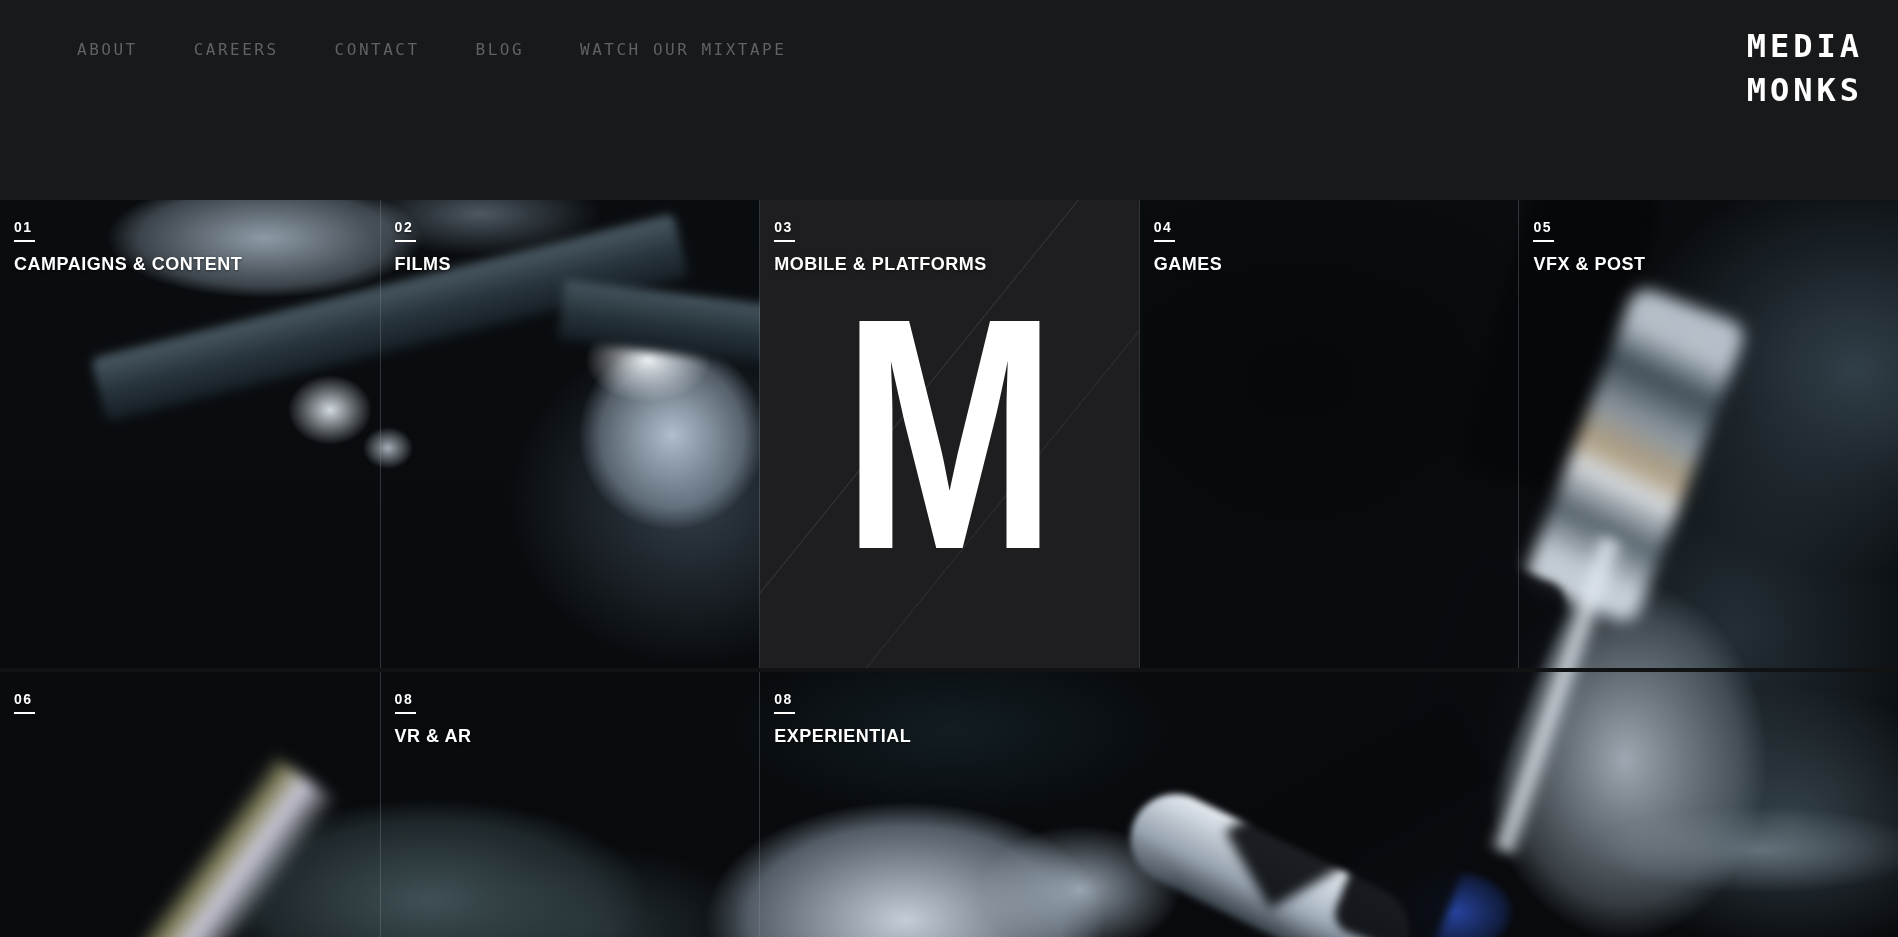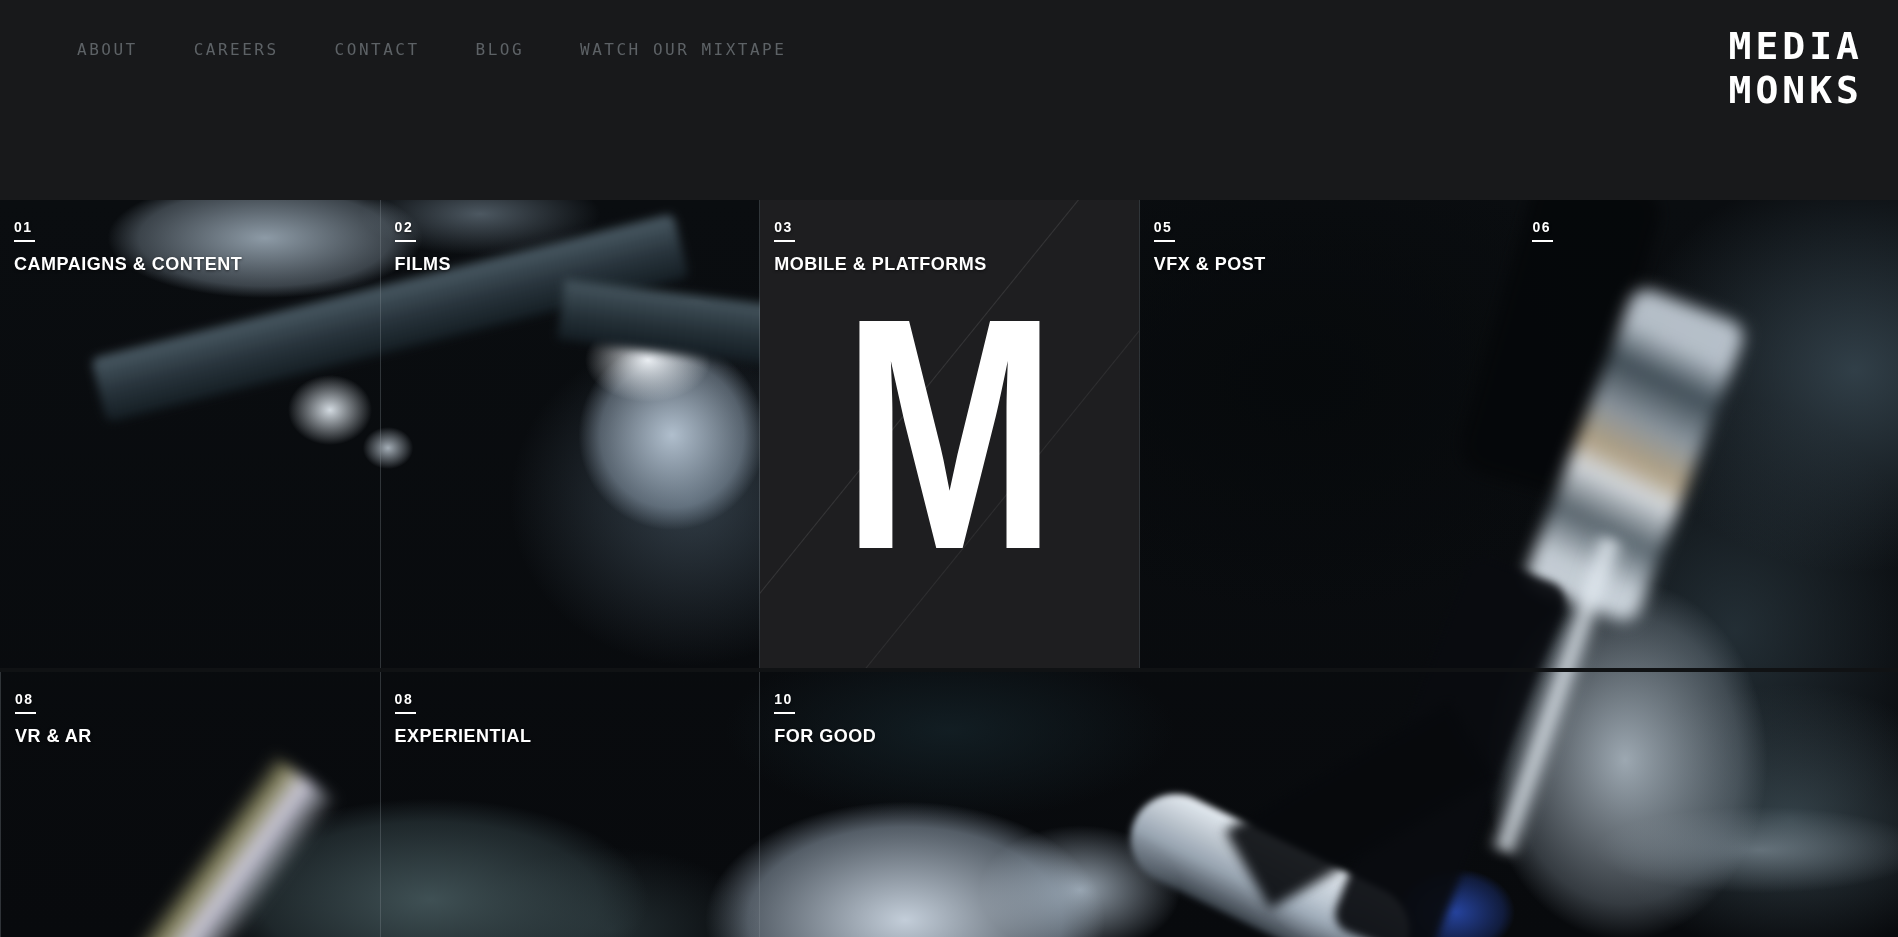--- a/index.html
+++ b/index.html
@@ -13,21 +13,21 @@
   .topbar{position:absolute;top:0;left:0;width:100%;height:200px;background:#18191b;}
   .nav{position:absolute;top:40px;left:77px;display:flex;gap:56px;}
   .nav a{
     font-family:"DejaVu Sans Mono",monospace;
     font-size:16px;letter-spacing:2.5px;
     color:#5d6266;text-decoration:none;white-space:nowrap;
   }
   .logo{
     position:absolute;top:24px;right:35px;
     font-family:"DejaVu Sans Mono",monospace;font-weight:bold;
-    font-size:38px;line-height:44px;letter-spacing:4px;color:#ffffff;
+    font-size:32px;line-height:44px;letter-spacing:4px;color:#ffffff;
     display:flex;flex-direction:column;cursor:pointer;
   }
 
   
   .grid-wrap{position:absolute;top:200px;left:0;width:1898px;height:737px;}
 
   
   .photo{
     position:absolute;inset:0;overflow:hidden;background-color:#0a0d10;
     background-image:
@@ -174,20 +174,25 @@
       <a href="#" class="cell">
         <span class="overlay"></span>
         <span class="monogram">
             <span>M</span>
           </span>
         <span class="num">03</span>
         <span class="rule"></span>
         <span class="title">MOBILE &amp; PLATFORMS</span>
       </a>
 
+      <a href="#" class="cell">
+        <span class="num">04</span>
+        <span class="rule"></span>
+        <span class="title">GAMES</span>
+      </a>
 
       <a href="#" class="cell">
         <span class="num">05</span>
         <span class="rule"></span>
         <span class="title">VFX &amp; POST</span>
       </a>
 
       <a href="#" class="cell no-border">
         <span class="num">06</span>
         <span class="rule"></span>
@@ -199,25 +204,20 @@
         <span class="title">VR &amp; AR</span>
       </a>
 
       <a href="#" class="cell">
         <span class="num">08</span>
         <span class="rule"></span>
         <span class="title">EXPERIENTIAL</span>
       </a>
 
 
-      <a href="#" class="cell">
-        <span class="num">10</span>
-        <span class="rule"></span>
-        <span class="title">FOR GOOD</span>
-      </a>
 
     </div>
 
     <div class="row-divider"></div>
 
   </main>
 
 </div>
 
 </body></html>

